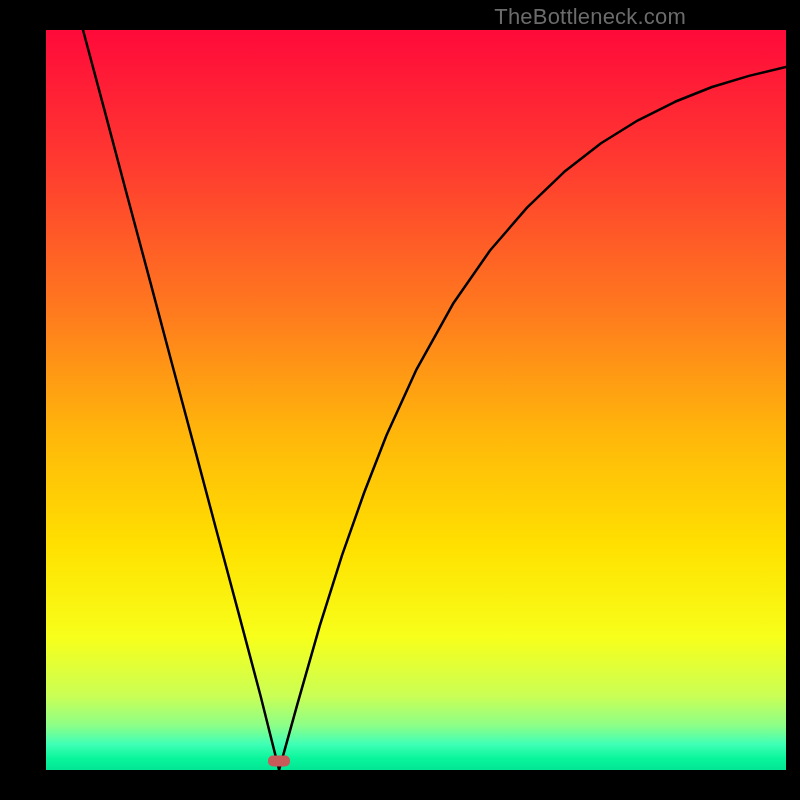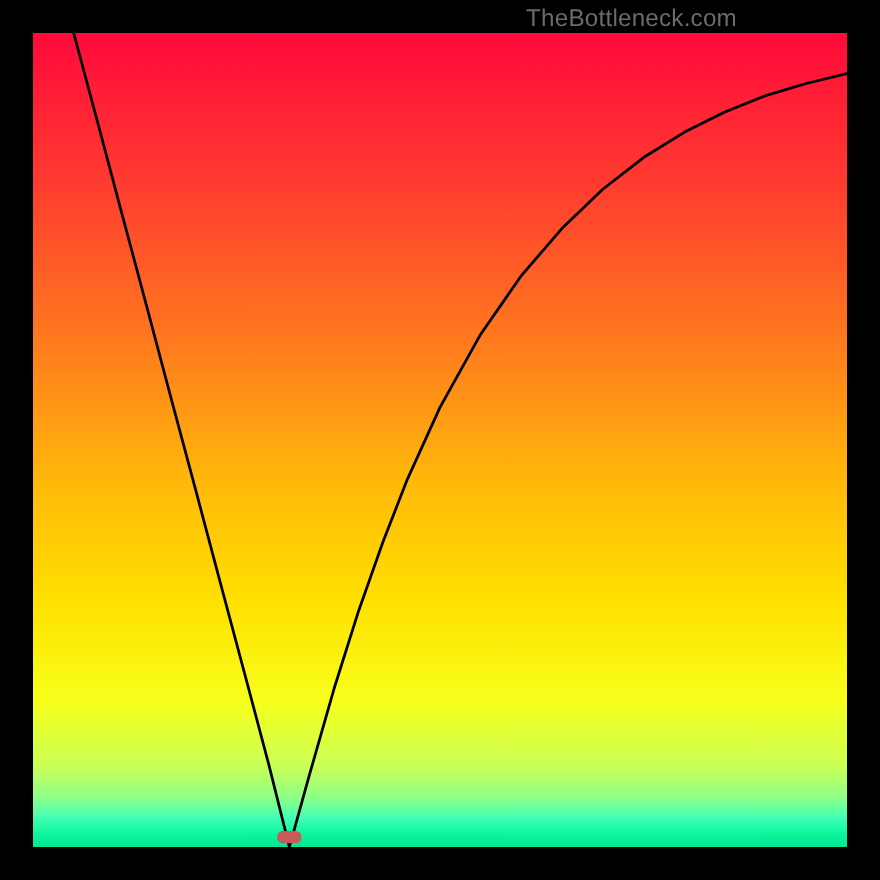--- a/index.html
+++ b/index.html
@@ -9,20 +9,21 @@
     height: 800px;
     overflow: hidden;
     background: #000;
     font-family: Arial, Helvetica, sans-serif;
   }
   .frame {
     position: relative;
     width: 700px;
     height: 800px;
     background: #000;
+    margin-left: 16px;
   }
   .plot-area {
     position: absolute;
     left: 30px;
     top: 30px;
     width: 740px;
     height: 740px;
     overflow: hidden;
   }
   .gradient {

